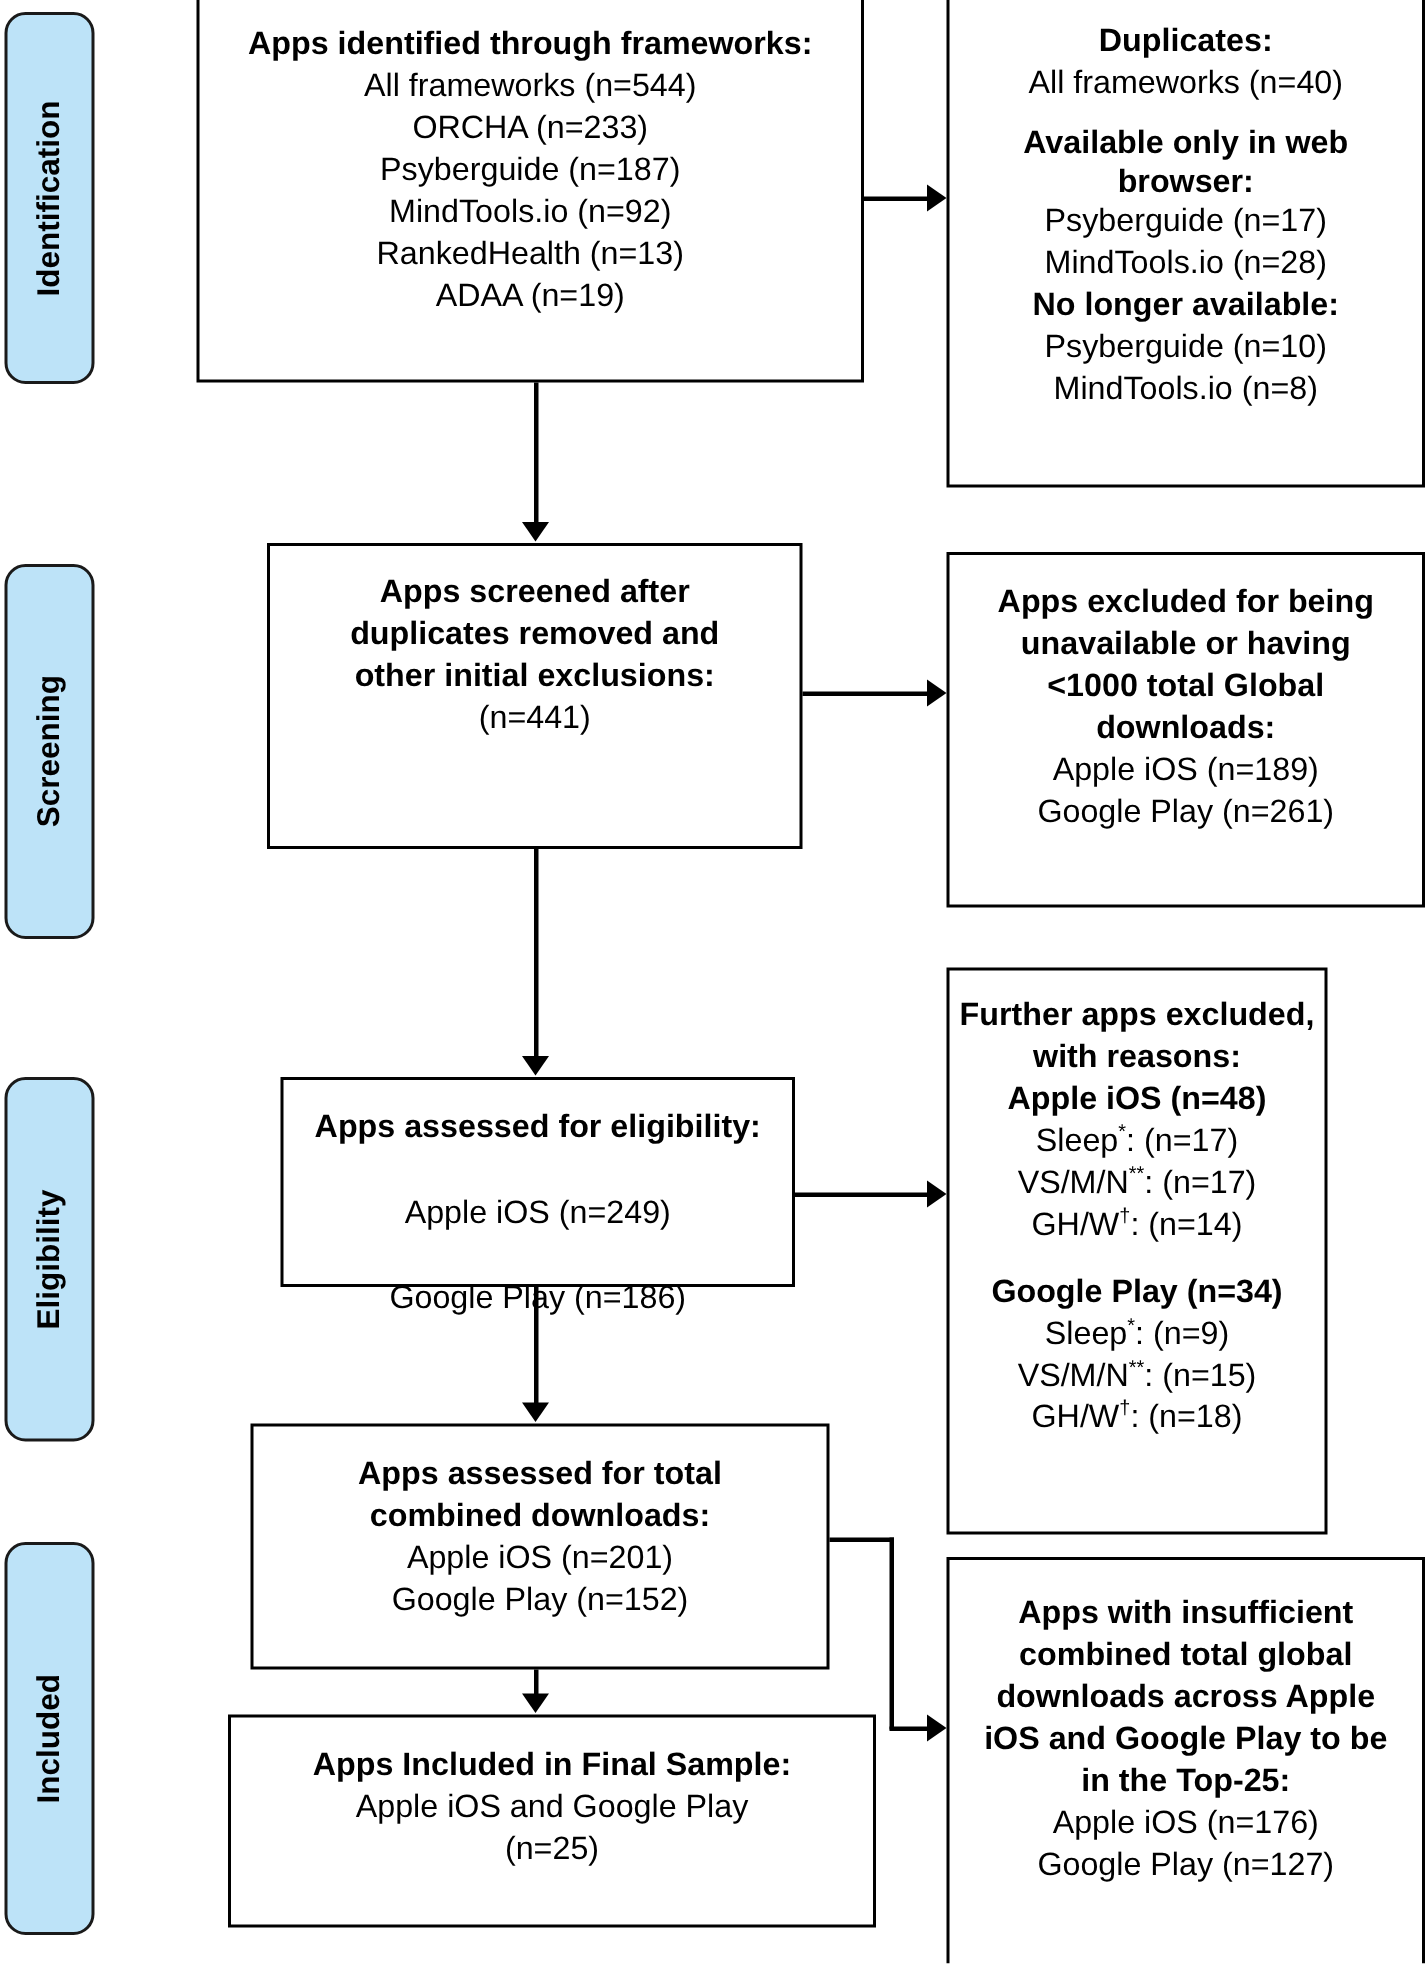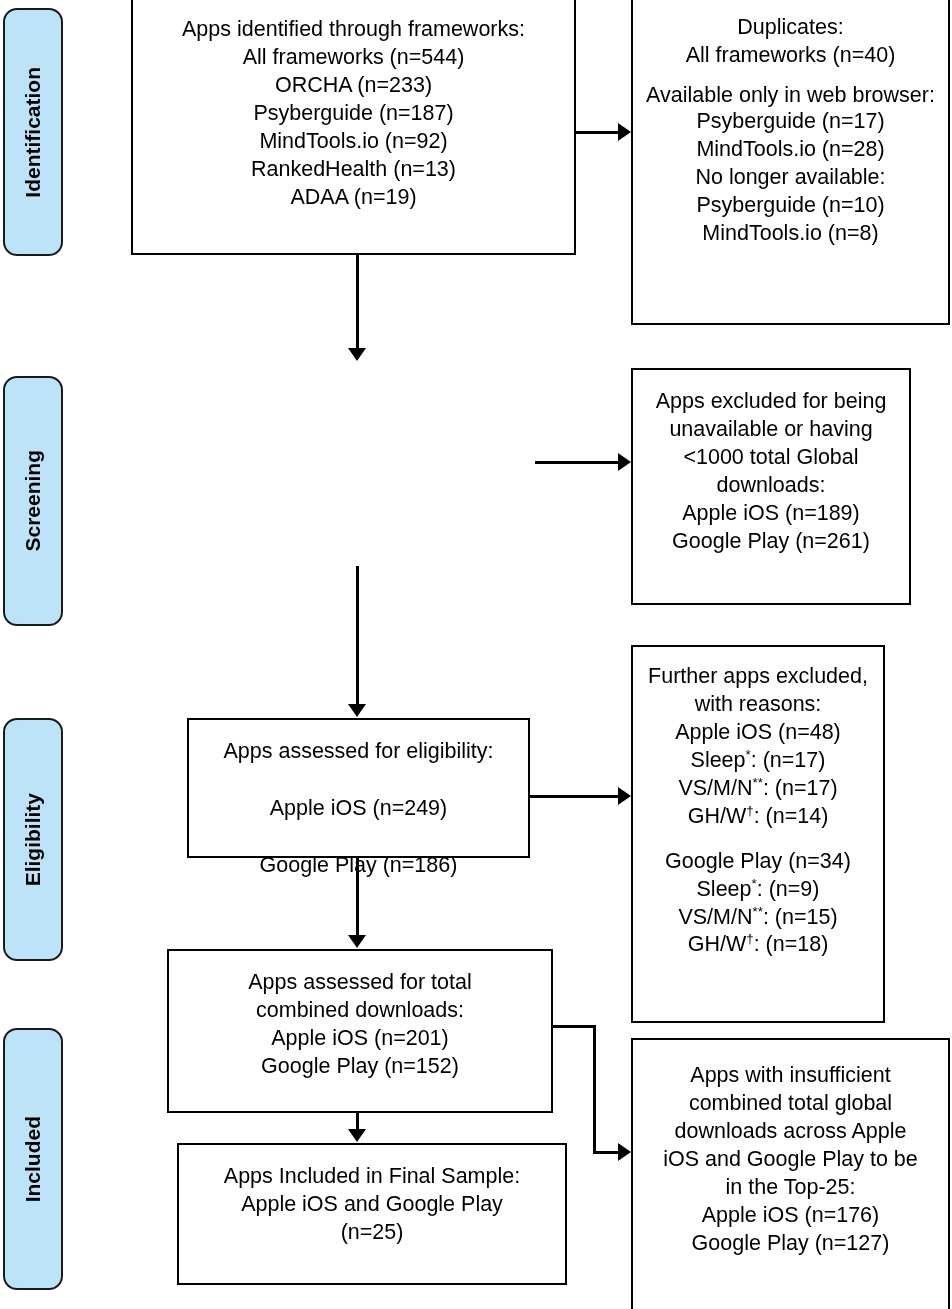--- a/index.html
+++ b/index.html
@@ -53,21 +53,21 @@
     padding: 10px 8px 8px 8px;
     text-align: center;
     color: #000000;
   }
 
   .line {
     font-size: 21.5px;
     line-height: 1.30;
     white-space: nowrap;
   }
-  .line.bold { font-weight: normal; }
+  .line.bold { font-weight: bold; }
   .line.wrap { white-space: normal; }
   .line.spacer { height: 17px; }
   sup {
     font-size: 0.62em;
     vertical-align: super;
     line-height: 0;
   }
 
   
   .conn-v {
@@ -130,22 +130,28 @@
     <div class="line bold">Duplicates:</div>
     <div class="line">All frameworks (n=40)</div>
     <div class="line bold wrap" style="line-height:1.22;margin-top:12px;">Available only in web browser:</div>
     <div class="line">Psyberguide (n=17)</div>
     <div class="line">MindTools.io (n=28)</div>
     <div class="line bold">No longer available:</div>
     <div class="line">Psyberguide (n=10)</div>
     <div class="line">MindTools.io (n=8)</div>
   </div>
 
-
-  <div class="flow-box" style="left:631px; top:368px; width:280px; height:237px; padding-top:18px;">
+  <div class="flow-box" style="left:178px; top:362px; width:357px; height:204px; padding-top:17px;">
+    <div class="line bold">Apps screened after</div>
+    <div class="line bold">duplicates removed and</div>
+    <div class="line bold">other initial exclusions:</div>
+    <div class="line">(n=441)</div>
+  </div>
+
+  <div class="flow-box" style="left:631px; top:368px; width:319px; height:237px; padding-top:18px;">
     <div class="line bold">Apps excluded for being</div>
     <div class="line bold">unavailable or having</div>
     <div class="line bold">&lt;1000 total Global</div>
     <div class="line bold">downloads:</div>
     <div class="line">Apple iOS (n=189)</div>
     <div class="line">Google Play (n=261)</div>
   </div>
 
   <div class="flow-box" style="left:187px; top:718px; width:343px; height:140px; padding-top:18px;gap:29px;">
     <div class="line bold">Apps assessed for eligibility:</div>
@@ -167,21 +173,21 @@
     <div class="line"><span>GH/W</span><sup>†</sup><span>: (n=18)</span></div>
   </div>
 
   <div class="flow-box" style="left:167px; top:949px; width:386px; height:164px; padding-top:18px;">
     <div class="line bold">Apps assessed for total</div>
     <div class="line bold">combined downloads:</div>
     <div class="line">Apple iOS (n=201)</div>
     <div class="line">Google Play (n=152)</div>
   </div>
 
-  <div class="flow-box" style="left:177px; top:1143px; width:390px; height:142px; padding-top:18px;">
+  <div class="flow-box" style="left:152px; top:1143px; width:432px; height:142px; padding-top:18px;">
     <div class="line bold">Apps Included in Final Sample:</div>
     <div class="line">Apple iOS and Google Play</div>
     <div class="line">(n=25)</div>
   </div>
 
   <div class="flow-box" style="left:631px; top:1038px; width:319px; height:275px; padding-top:22px;">
     <div class="line bold">Apps with insufficient</div>
     <div class="line bold">combined total global</div>
     <div class="line bold">downloads across Apple</div>
     <div class="line bold">iOS and Google Play to be</div>

